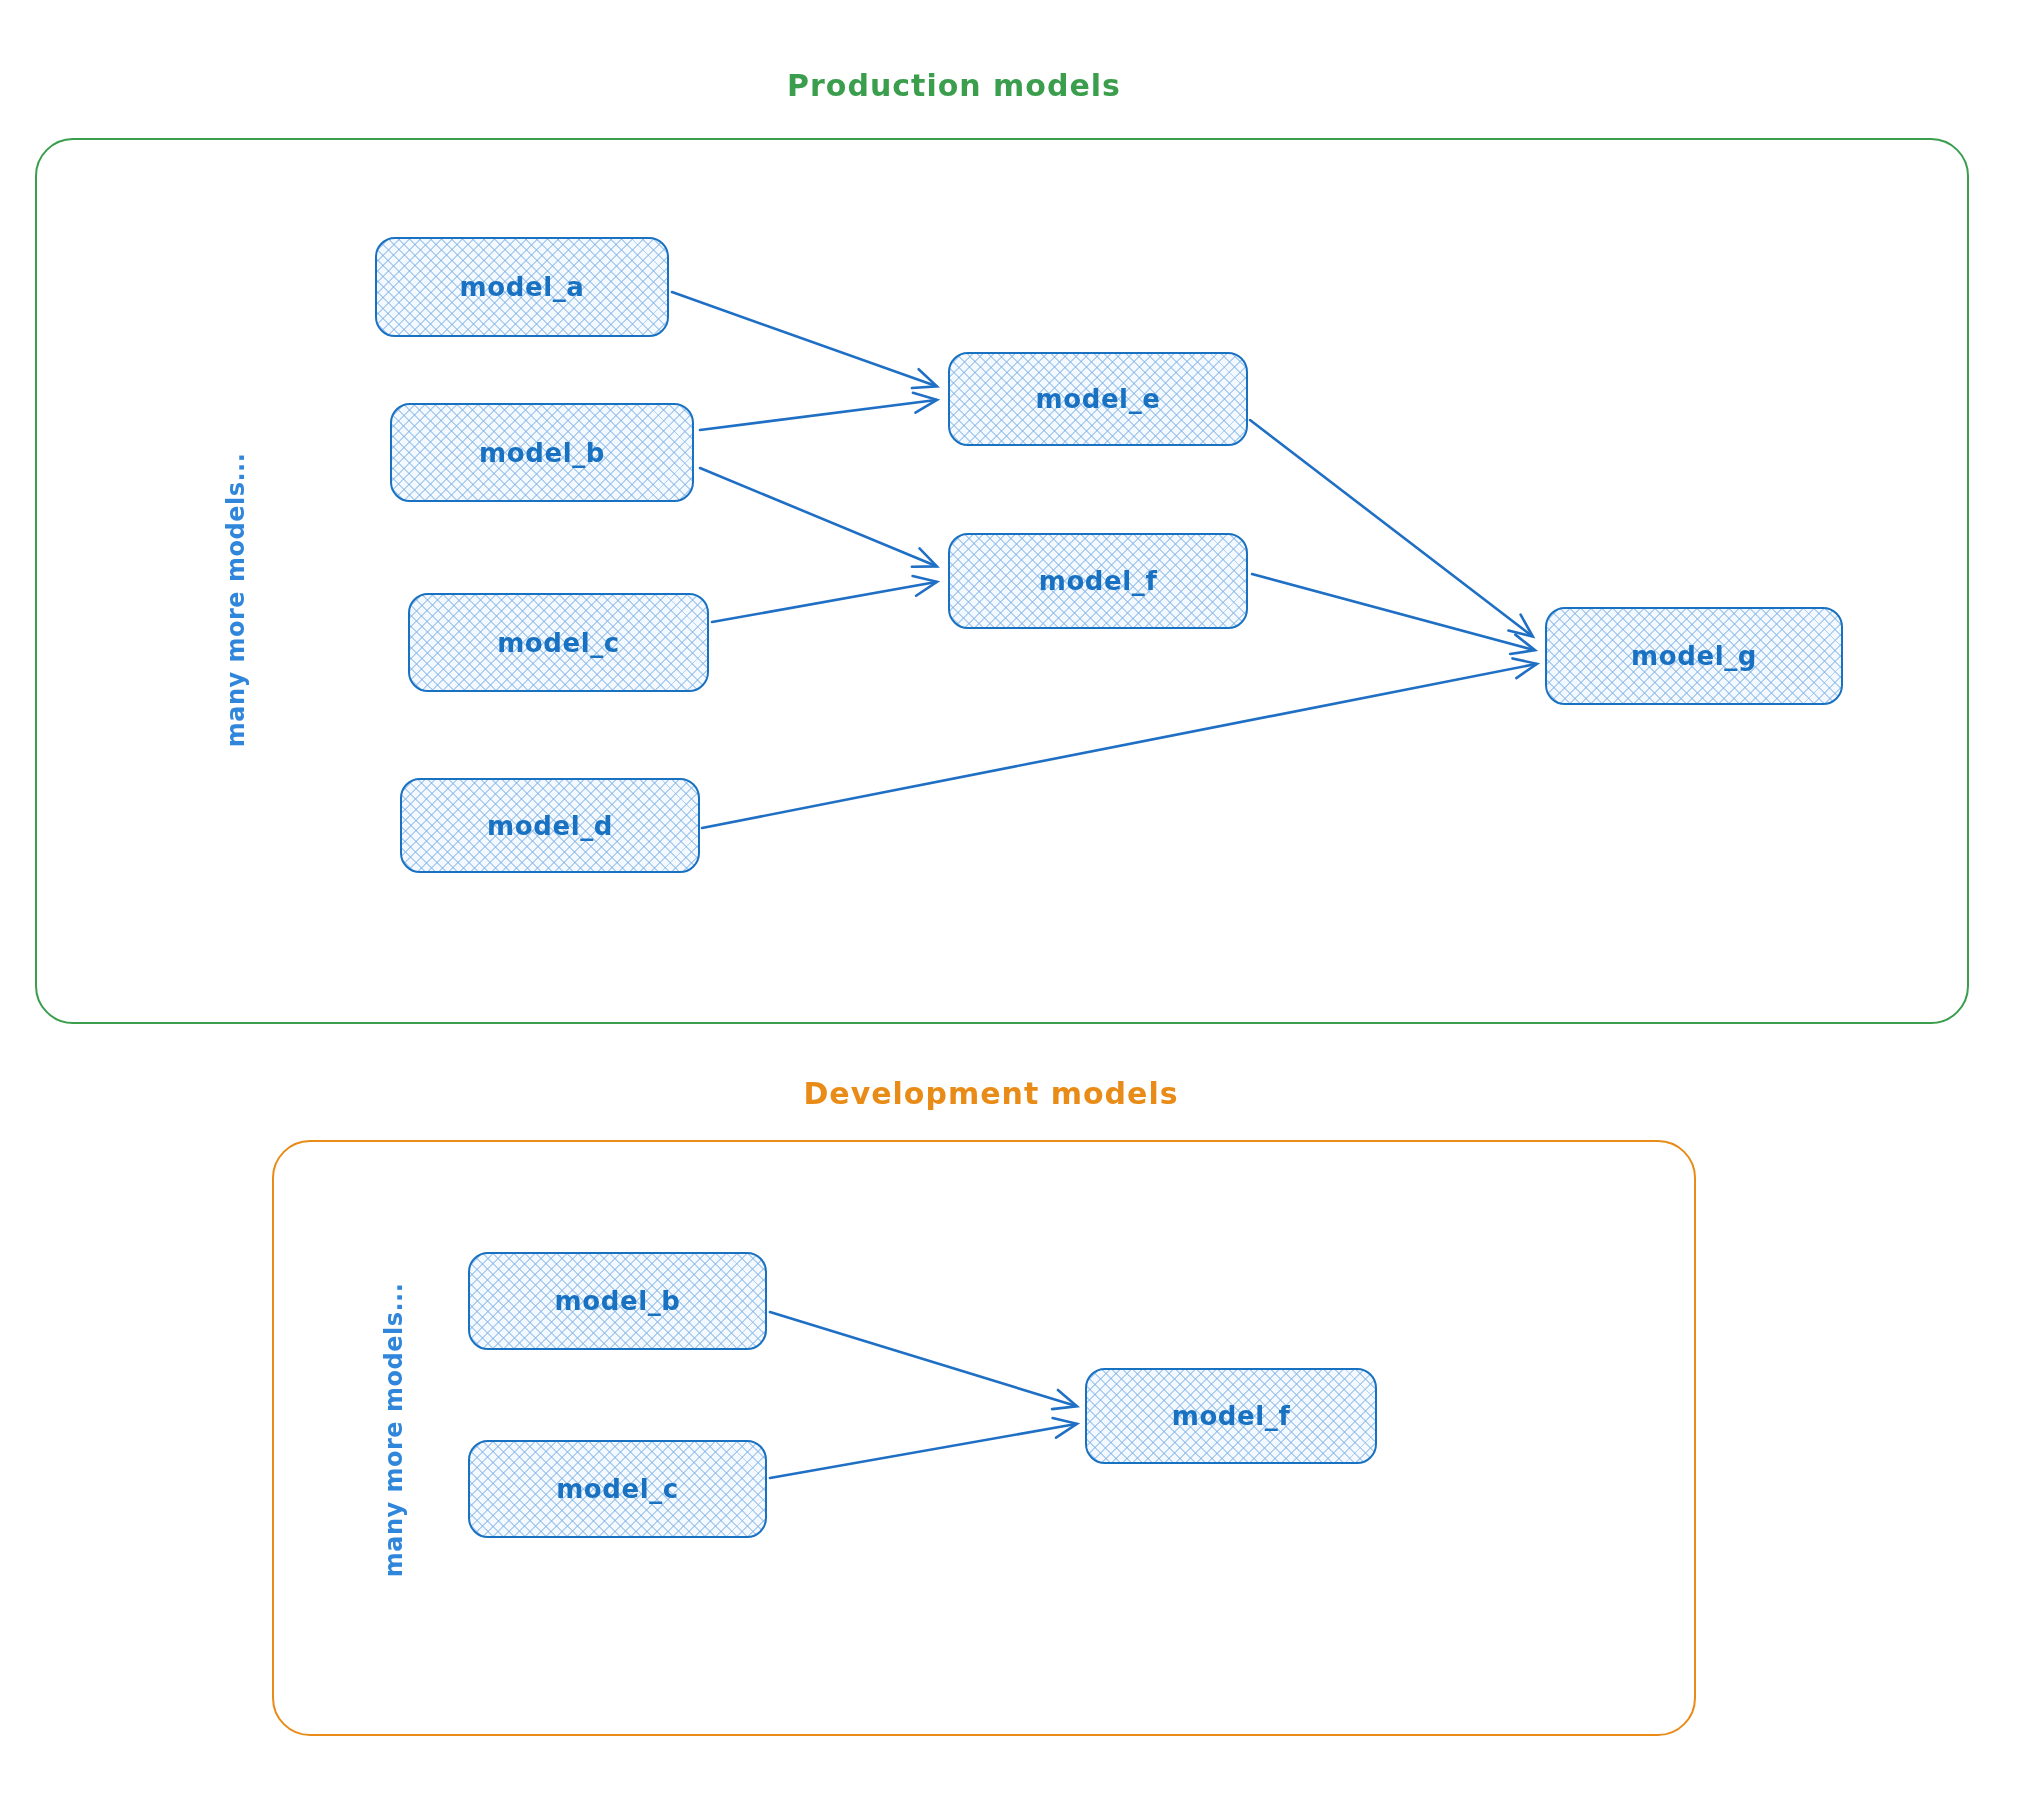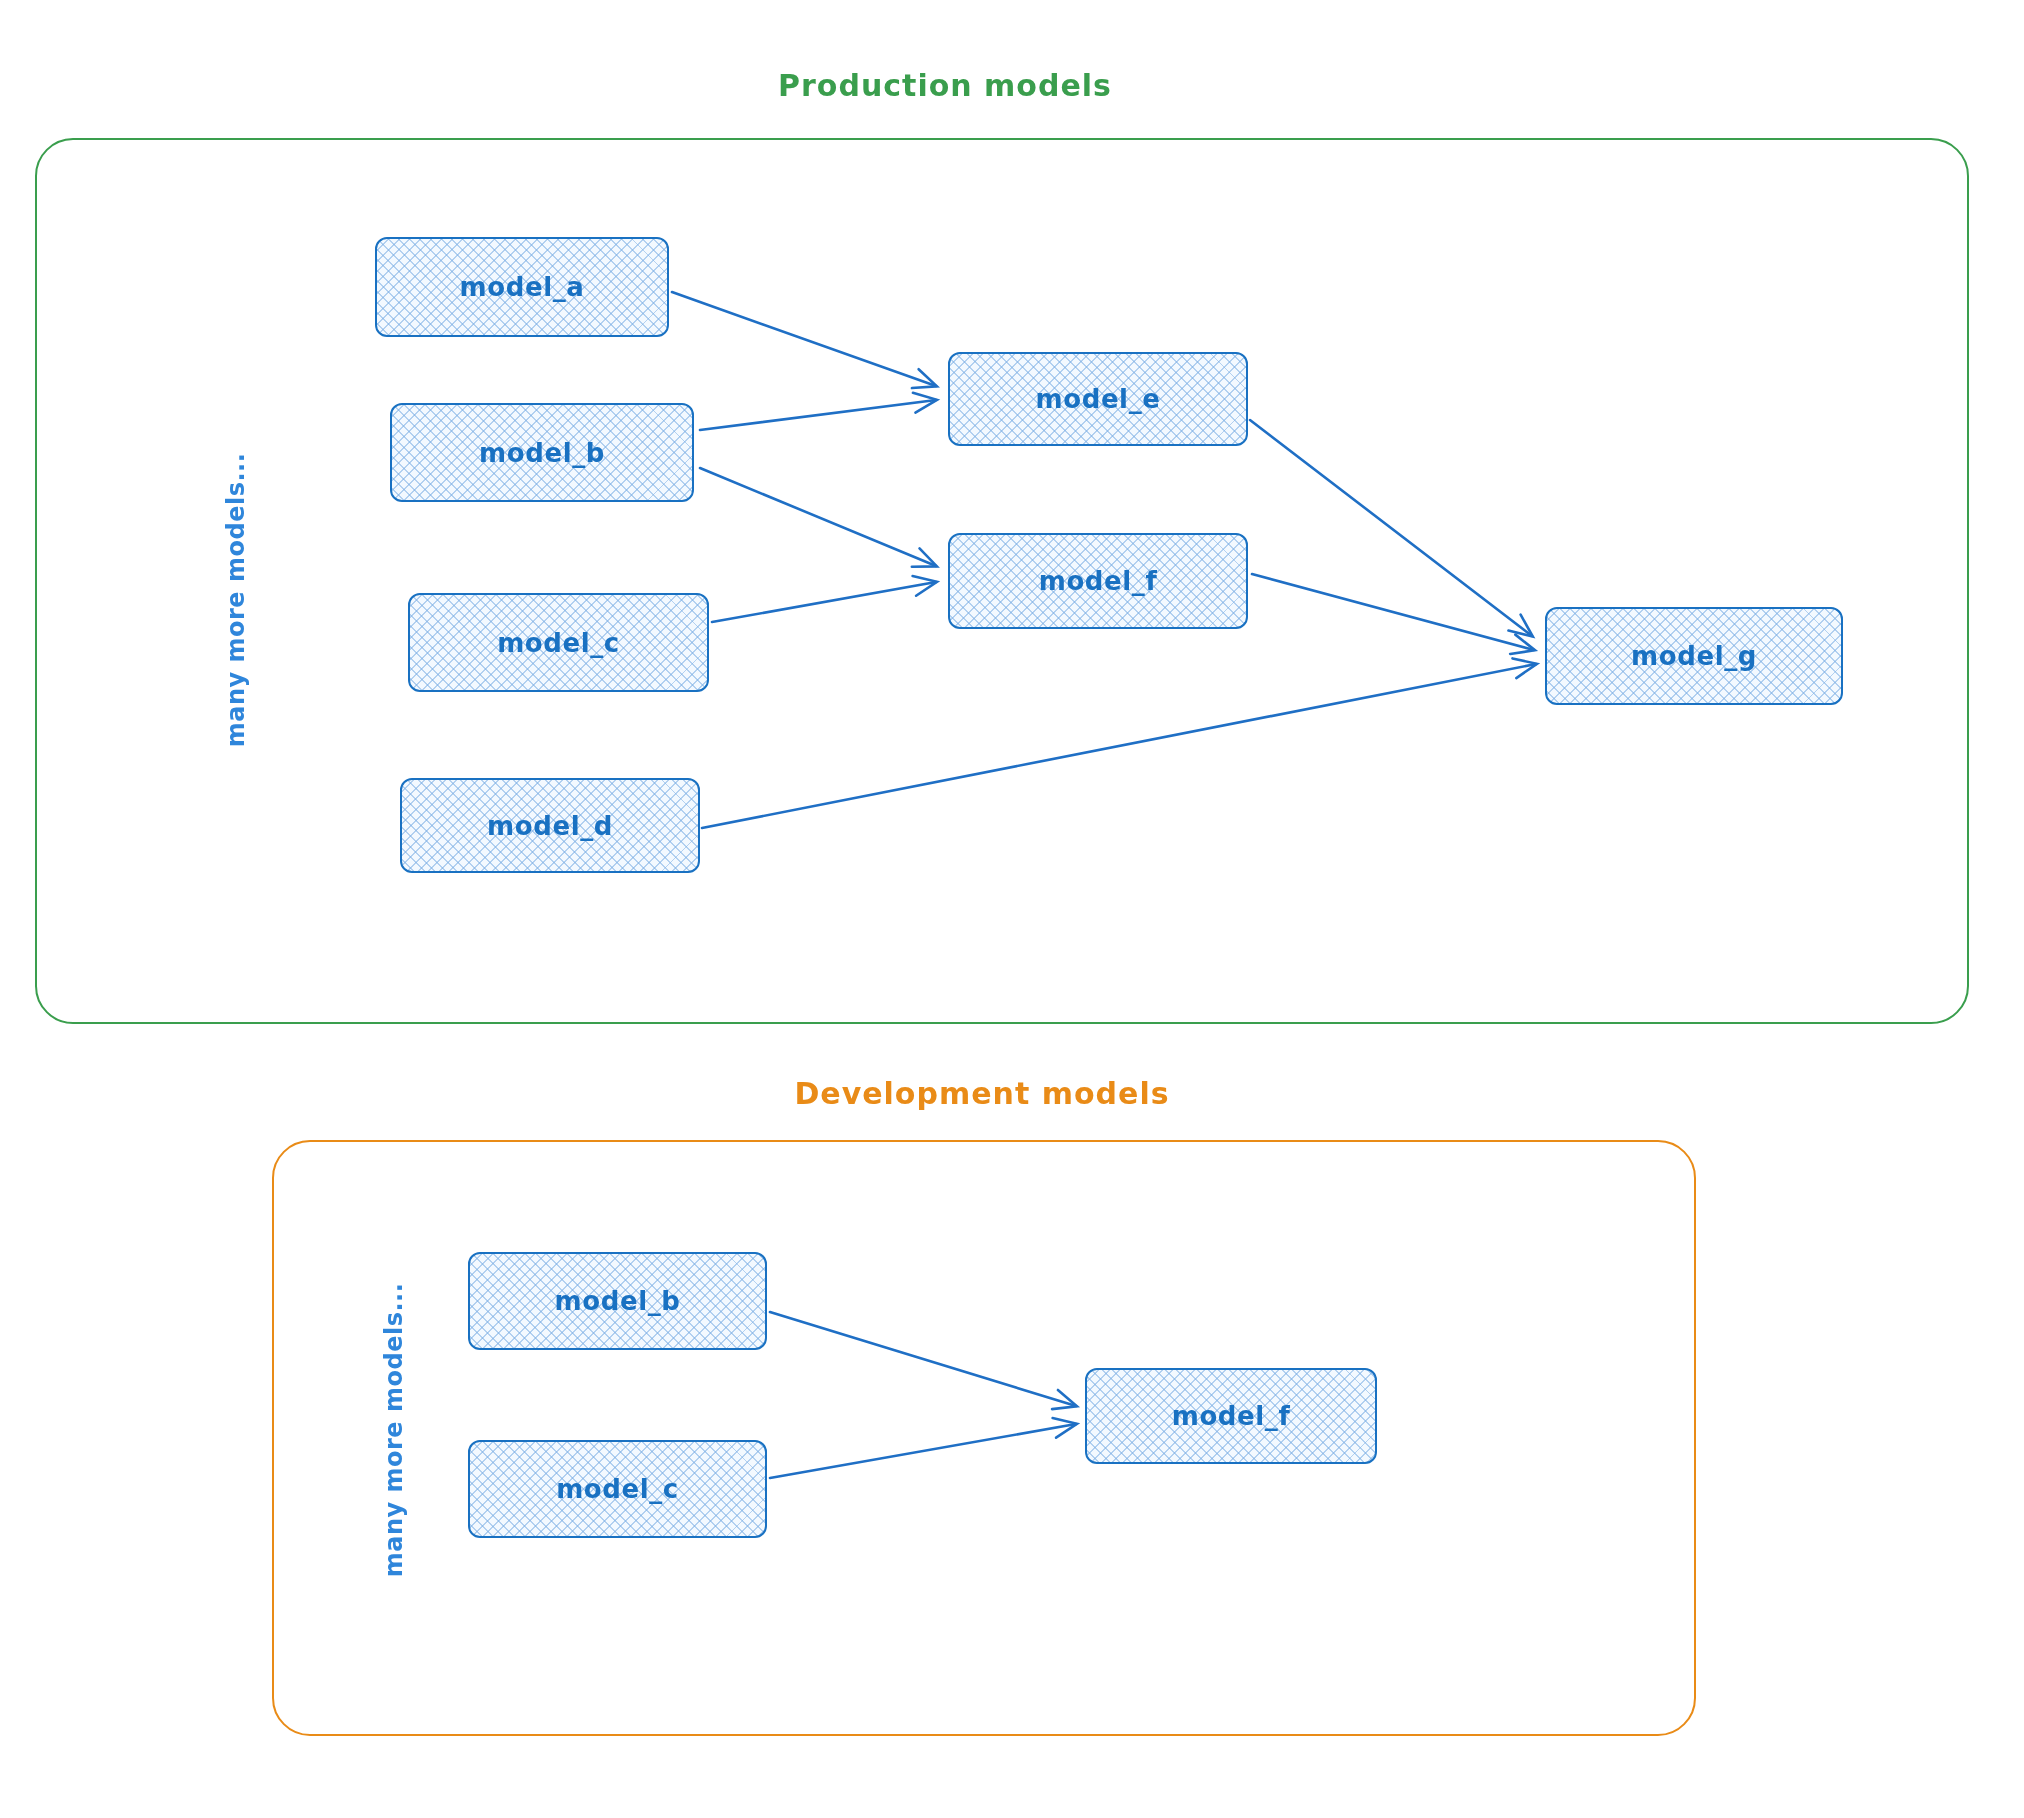--- a/index.html
+++ b/index.html
@@ -11,20 +11,21 @@
     font-family: "DejaVu Sans", sans-serif;
     overflow: hidden;
   }
 
   .section-title {
     position: absolute;
     text-align: center;
     font-size: 30px;
     font-weight: 600;
     letter-spacing: 1px;
+    padding-left: 9px;
   }
   .prod-title { left: 0; width: 1890px; top: 68px; color: #3a9e4d; }
   .dev-title  { left: 272px; width: 1420px; top: 1076px; color: #e98b17; }
 
   .container-box {
     position: absolute;
     border-radius: 38px;
     background: transparent;
   }
   .prod-box {
@@ -32,21 +33,21 @@
     border: 2px solid #3a9e4d;
   }
   .dev-box {
     left: 272px; top: 1140px; width: 1420px; height: 592px;
     border: 2px solid #e98b17;
   }
 
   .node {
     position: absolute;
     border: 2.4px solid #1971c2;
-    border-radius: 12px;
+    border-radius: 20px;
     display: flex;
     align-items: center;
     justify-content: center;
     color: #1971c2;
     font-size: 26px;
     font-weight: 600;
     letter-spacing: 0.6px;
     background-color: #f3f9ff;
     background-image:
       repeating-linear-gradient(45deg,  rgba(125,175,228,0.55) 0px, rgba(125,175,228,0.55) 1.4px, transparent 1.4px, transparent 7.5px),

